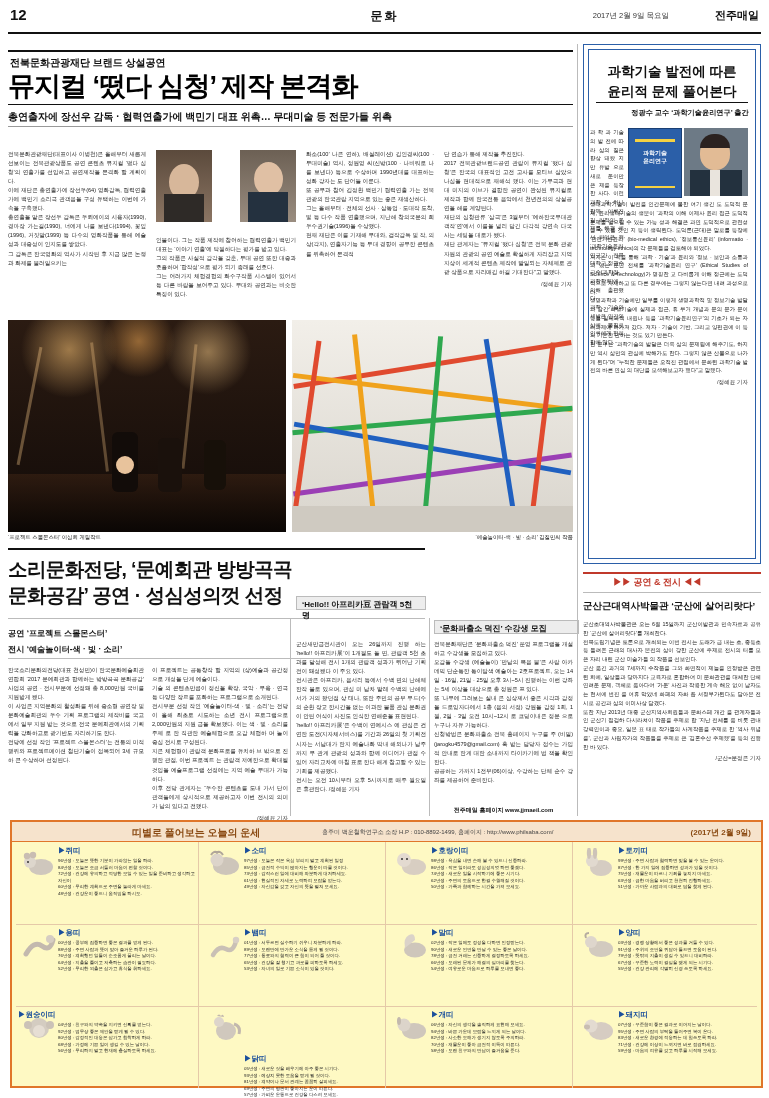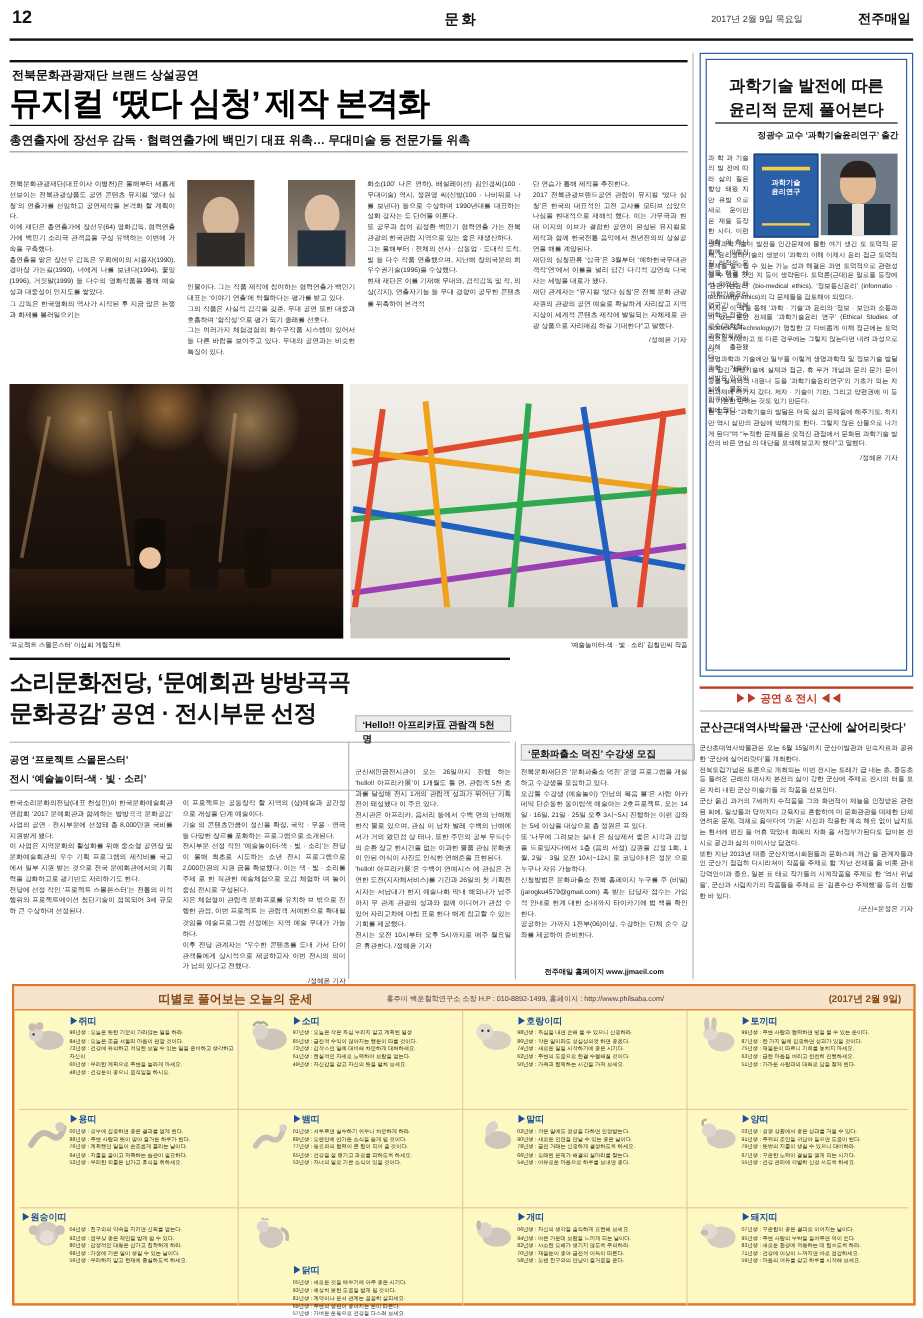--- a/index.html
+++ b/index.html
@@ -153,21 +153,21 @@
     <div style="position:absolute;left:70px;top:14px;width:5px;height:190px;background:#f0a21c;transform:rotate(-6deg);"></div>
     <div style="position:absolute;left:138px;top:16px;width:5px;height:186px;background:#2fa84f;transform:rotate(5deg);"></div>
     <div style="position:absolute;left:206px;top:18px;width:5px;height:184px;background:#2060c0;transform:rotate(-9deg);"></div>
     <div style="position:absolute;left:248px;top:22px;width:5px;height:178px;background:#e04a2f;transform:rotate(7deg);"></div>
     <div style="position:absolute;left:0;bottom:0;width:100%;height:26px;background:#cfcac1;"></div>
   </div>
   <div class="photocap" style="left:292px;top:534px;width:281px;text-align:right;">‘예술놀이터-색 · 빛 · 소리’ 김칠민씨 작품</div>
 
   <div class="h2-rule" style="top:548px;"></div>
   <div class="headline2" style="top:556px;white-space:pre-line;">소리문화전당, ‘문예회관 방방곡곡
-문화공감’ 공연 · 전시부문 선정</div>
+문화공감’ 공연 · 성심성의껏 선정</div>
   <div class="hrule" style="left:8px;top:618px;width:417px;"></div>
 
   <div class="minihead" style="left:8px;top:628px;font-size:8.2px;">공연 ‘프로젝트 스몰몬스터’</div>
   <div class="minihead" style="left:8px;top:644px;font-size:8.2px;">전시 ‘예술놀이터-색 · 빛 · 소리’</div>
   <div class="hrule" style="left:8px;top:658px;width:417px;"></div>
 
   <div class="col txt" style="left:8px;top:666px;width:136px;height:150px;">
     <p style="white-space:pre-line;">한국소리문화의전당(대표 천성민)이 한국문화예술회관연합회 ‘2017 문예회관과 함께하는 방방곡곡 문화공감’ 사업의 공연 · 전시부문에 선정돼 총 8,000만원 국비를 지원받게 됐다.
 이 사업은 지역문화의 활성화를 위해 중소형 공연장 및 문화예술회관의 우수 기획 프로그램의 제작비를 국고에서 일부 지원 받는 것으로 전국 문예회관에서의 기획력을 강화하고로 광기반도 자리하기도 한다.
 전당에 선정 작인 ‘프로젝트 스몰몬스터’는 전통의 미적행위와 프로젝트메이션 첨단기술이 접목되어 3세 규모하 큰 수상하며 선정된다.</p>

